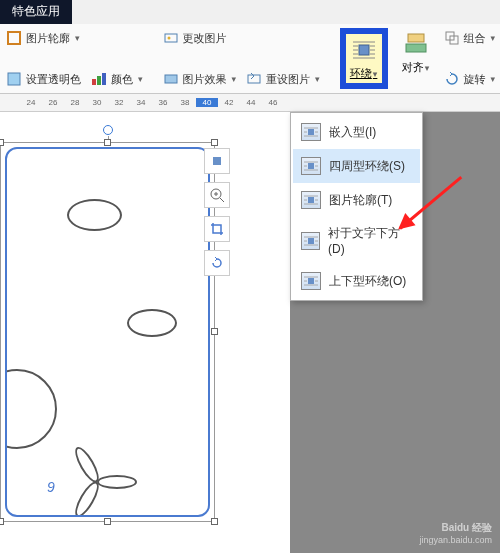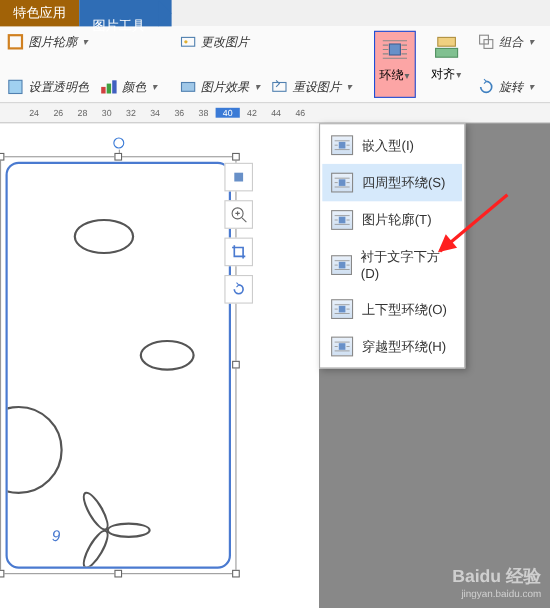--- a/index.html
+++ b/index.html
@@ -1,31 +1,31 @@
 <!DOCTYPE html>
 <html><head>
 <meta charset="utf-8">
 <style>
 * { margin: 0; padding: 0; box-sizing: border-box; font-family: "Microsoft YaHei", sans-serif; }
 body { width: 500px; height: 553px; overflow: hidden; background: #fff; position: relative; }
 
 .tabs { display: flex; height: 24px; background: #f0f0f0; }
 .tab { padding: 3px 12px; font-size: 12px; color: #fff; }
-.tab-app { background: #a16207; }
+.tab-app { background: #0f172a; }
 .tab-pic { background: #2f6db5; }
 .tab-pic::after { content: ""; display: inline-block; border-left: 12px solid #2f6db5; border-top: 12px solid transparent; border-bottom: 12px solid transparent; position: relative; left: 12px; top: -3px; }
 
 .ribbon { display: flex; height: 70px; border-bottom: 1px solid #c8c8c8; background: #fafafa; padding: 4px 6px; gap: 10px; }
-.rgroup { display: flex; flex-direction: column; justify-content: space-between; font-size: 11px; color: #333; font-style: italic; }
+.rgroup { display: flex; flex-direction: column; justify-content: space-between; font-size: 11px; color: #333; }
 .rrow { display: flex; align-items: center; gap: 4px; height: 20px; white-space: nowrap; }
 .ricon { width: 16px; height: 16px; display: inline-block; }
 .dd { font-size: 9px; color: #666; margin-left: 1px; }
 .big-icon { width: 28px; height: 28px; }
 .big-btn { display: flex; flex-direction: column; align-items: center; gap: 2px; padding: 2px 4px; }
-.big-btn.active { background: #fca5a5; border: 1px solid #1d4ed8; }
+.big-btn.active { background: #fef9c3; border: 6px solid #1d4ed8; text-decoration: underline; }
 .lbl { font-size: 11px; }
 .sep { width: 1px; background: #ddd; margin: 4px 0; }
 
 .ruler { height: 18px; background: #f4f4f4; border-bottom: 1px solid #ccc; display: flex; align-items: center; font-size: 8px; color: #666; padding-left: 20px; overflow: hidden; position: relative; }
 .rmark { width: 22px; text-align: center; display: inline-block; }
 .rmark.sel { background: #3a7ad6; color: #fff; }
 
 .workspace { position: relative; height: 441px; background: #888; }
 .page { position: absolute; left: 0; top: 0; width: 290px; height: 441px; background: #fff; }
 .selbox { position: absolute; left: 0; top: 30px; width: 215px; height: 380px; border: 1px solid #999; }
@@ -44,29 +44,28 @@
 .dropdown { position: absolute; left: 290px; top: 0; width: 133px; background: #fff; border: 1px solid #b0b0b0; box-shadow: 2px 2px 6px rgba(0,0,0,0.25); z-index: 10; padding: 2px; }
 .ditem { display: flex; align-items: center; gap: 8px; padding: 8px 8px; font-size: 12px; color: #333; }
 .ditem:hover, .ditem.hover { background: #d6e9fb; }
 .dicon { width: 20px; height: 18px; border: 1px solid #888; background: linear-gradient(#e8f0fa, #d0e0f2); display: flex; align-items: center; justify-content: center; }
 .dicon svg { width: 14px; height: 10px; }
 
 .arrow { position: absolute; left: 400px; top: 115px; width: 80px; height: 3px; background: #ff2020; transform: rotate(-40deg); transform-origin: left center; z-index: 20; }
 .arrow::before { content: ""; position: absolute; left: -2px; top: -7px; border-right: 16px solid #ff2020; border-top: 8px solid transparent; border-bottom: 8px solid transparent; }
 
 .watermark { position: absolute; right: 8px; bottom: 8px; color: #fff; opacity: 0.6; font-size: 11px; text-align: right; z-index: 5; }
-.watermark .big { font-size: 16px; font-weight: bold; }
+.watermark .big { font-size: 10px; font-weight: bold; }
 .watermark .sm { font-size: 9px; }
 </style>
 </head>
 <body>
 
 <div class="tabs">
   <div class="tab tab-app">特色应用</div>
-  <div class="tab tab-pic">图片工具</div>
 </div>
 
 <div class="ribbon">
   <div class="rgroup">
     <div class="rrow">
       <svg class="ricon">
           <rect x="2" y="2" width="12" height="12" fill="none" stroke="#d08020" stroke-width="2"></rect>
         </svg>
       <span>图片轮廓</span>
         <span class="dd">▾</span>
@@ -257,29 +256,20 @@
       </div>
       <div class="ditem">
         <span class="dicon">
           <svg viewBox="0 0 14 10">
             <rect x="4" y="2" width="6" height="6" fill="#6890c8"></rect>
             <path d="M0 1 h14 M0 5 h3 M11 5 h3 M0 9 h14" stroke="#999" stroke-width="0.8"></path>
           </svg>
         </span>
         <span>上下型环绕(O)</span>
       </div>
-      <div class="ditem">
-        <span class="dicon">
-          <svg viewBox="0 0 14 10">
-            <rect x="4" y="2" width="6" height="6" fill="#6890c8"></rect>
-            <path d="M0 1 h14 M0 5 h3 M11 5 h3 M0 9 h14" stroke="#999" stroke-width="0.8"></path>
-          </svg>
-        </span>
-        <span>穿越型环绕(H)</span>
-      </div>
     </div>
 
   <div class="arrow"></div>
 
   <div class="watermark">
     <div class="big">Baidu 经验</div>
     <div class="sm">jingyan.baidu.com</div>
   </div>
 </div>
 

